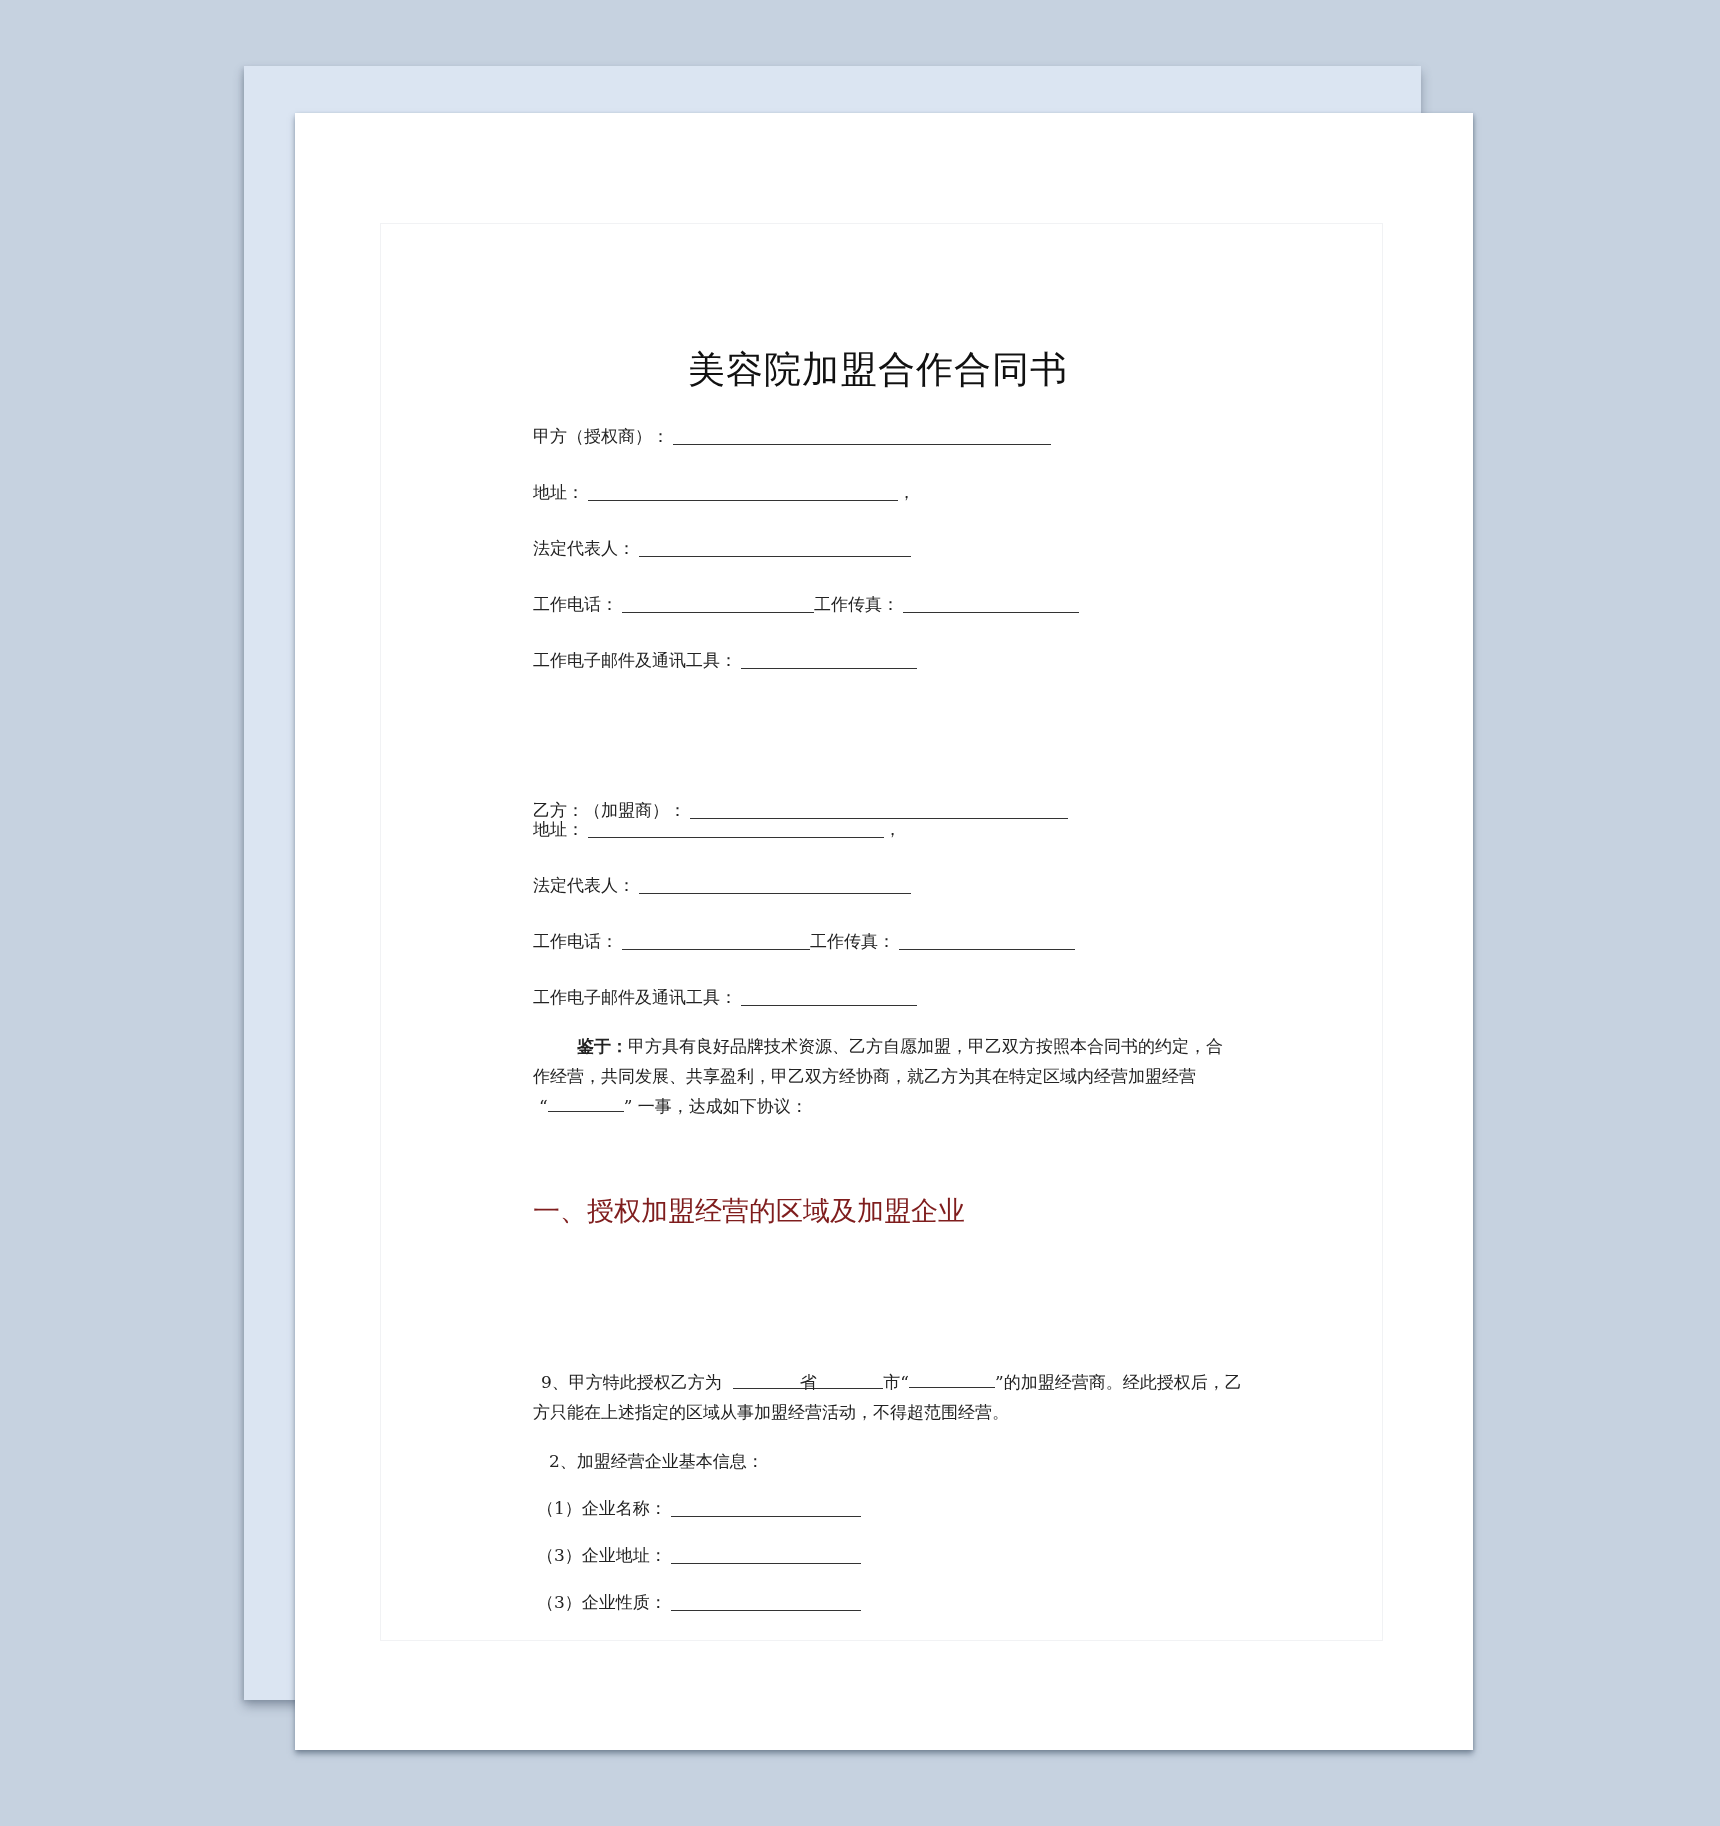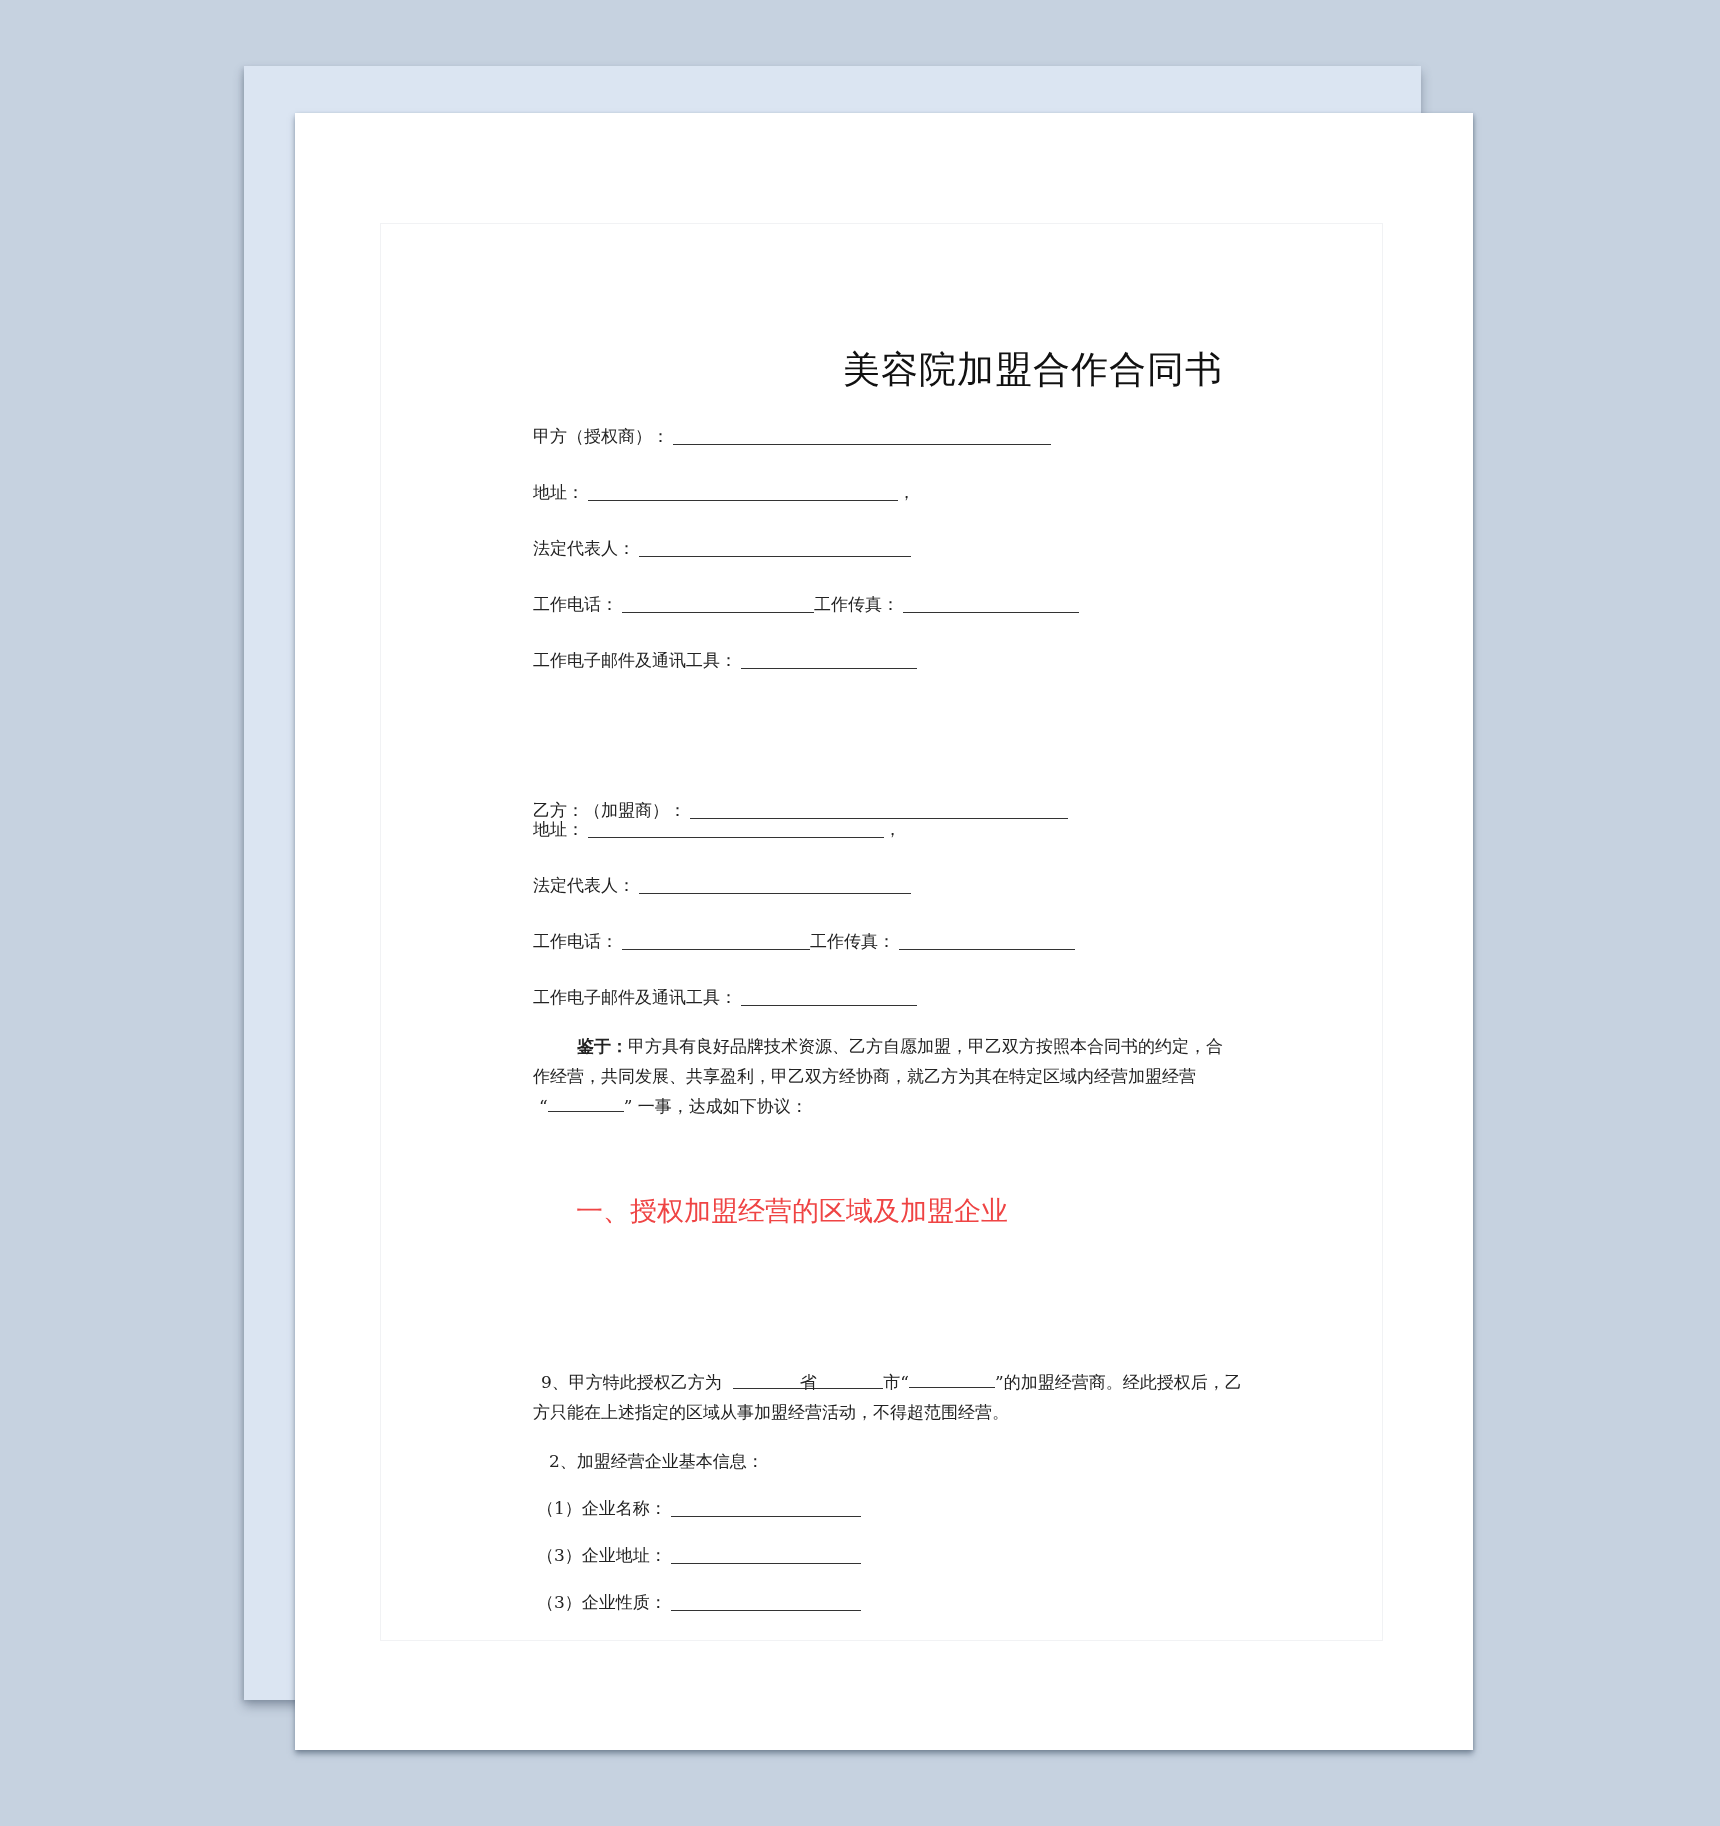--- a/index.html
+++ b/index.html
@@ -34,21 +34,21 @@
   }
 
   .content {
     position: absolute;
     left: 238px; top: 0;
     width: 720px;
   }
   .title {
     position: absolute;
     left: 0; width: 690px; top: 232px;
-    text-align: right;
+    text-align: center;
     font-size: 37px;
     letter-spacing: 1px;
     color: #111;
   }
   .line {
     position: absolute;
     left: 0;
     font-size: 17px;
     white-space: nowrap;
     color: #222;
@@ -75,23 +75,22 @@
     border-bottom: 1.5px solid #333;
     height: 16px;
     vertical-align: baseline;
     text-align: center;
     line-height: 18px;
   }
   .section-heading {
     position: absolute;
     left: 0; top: 1080px;
     font-size: 27px;
-    color: #ef4444;
+    color: #7f1d1d;
     white-space: nowrap;
-    margin-left: 43px;
   }
 </style>
 </head>
 <body>
 
 <div class="stage">
   <div class="back-page"></div>
 
   <div class="front-page">
     <div class="margin-box"></div>

